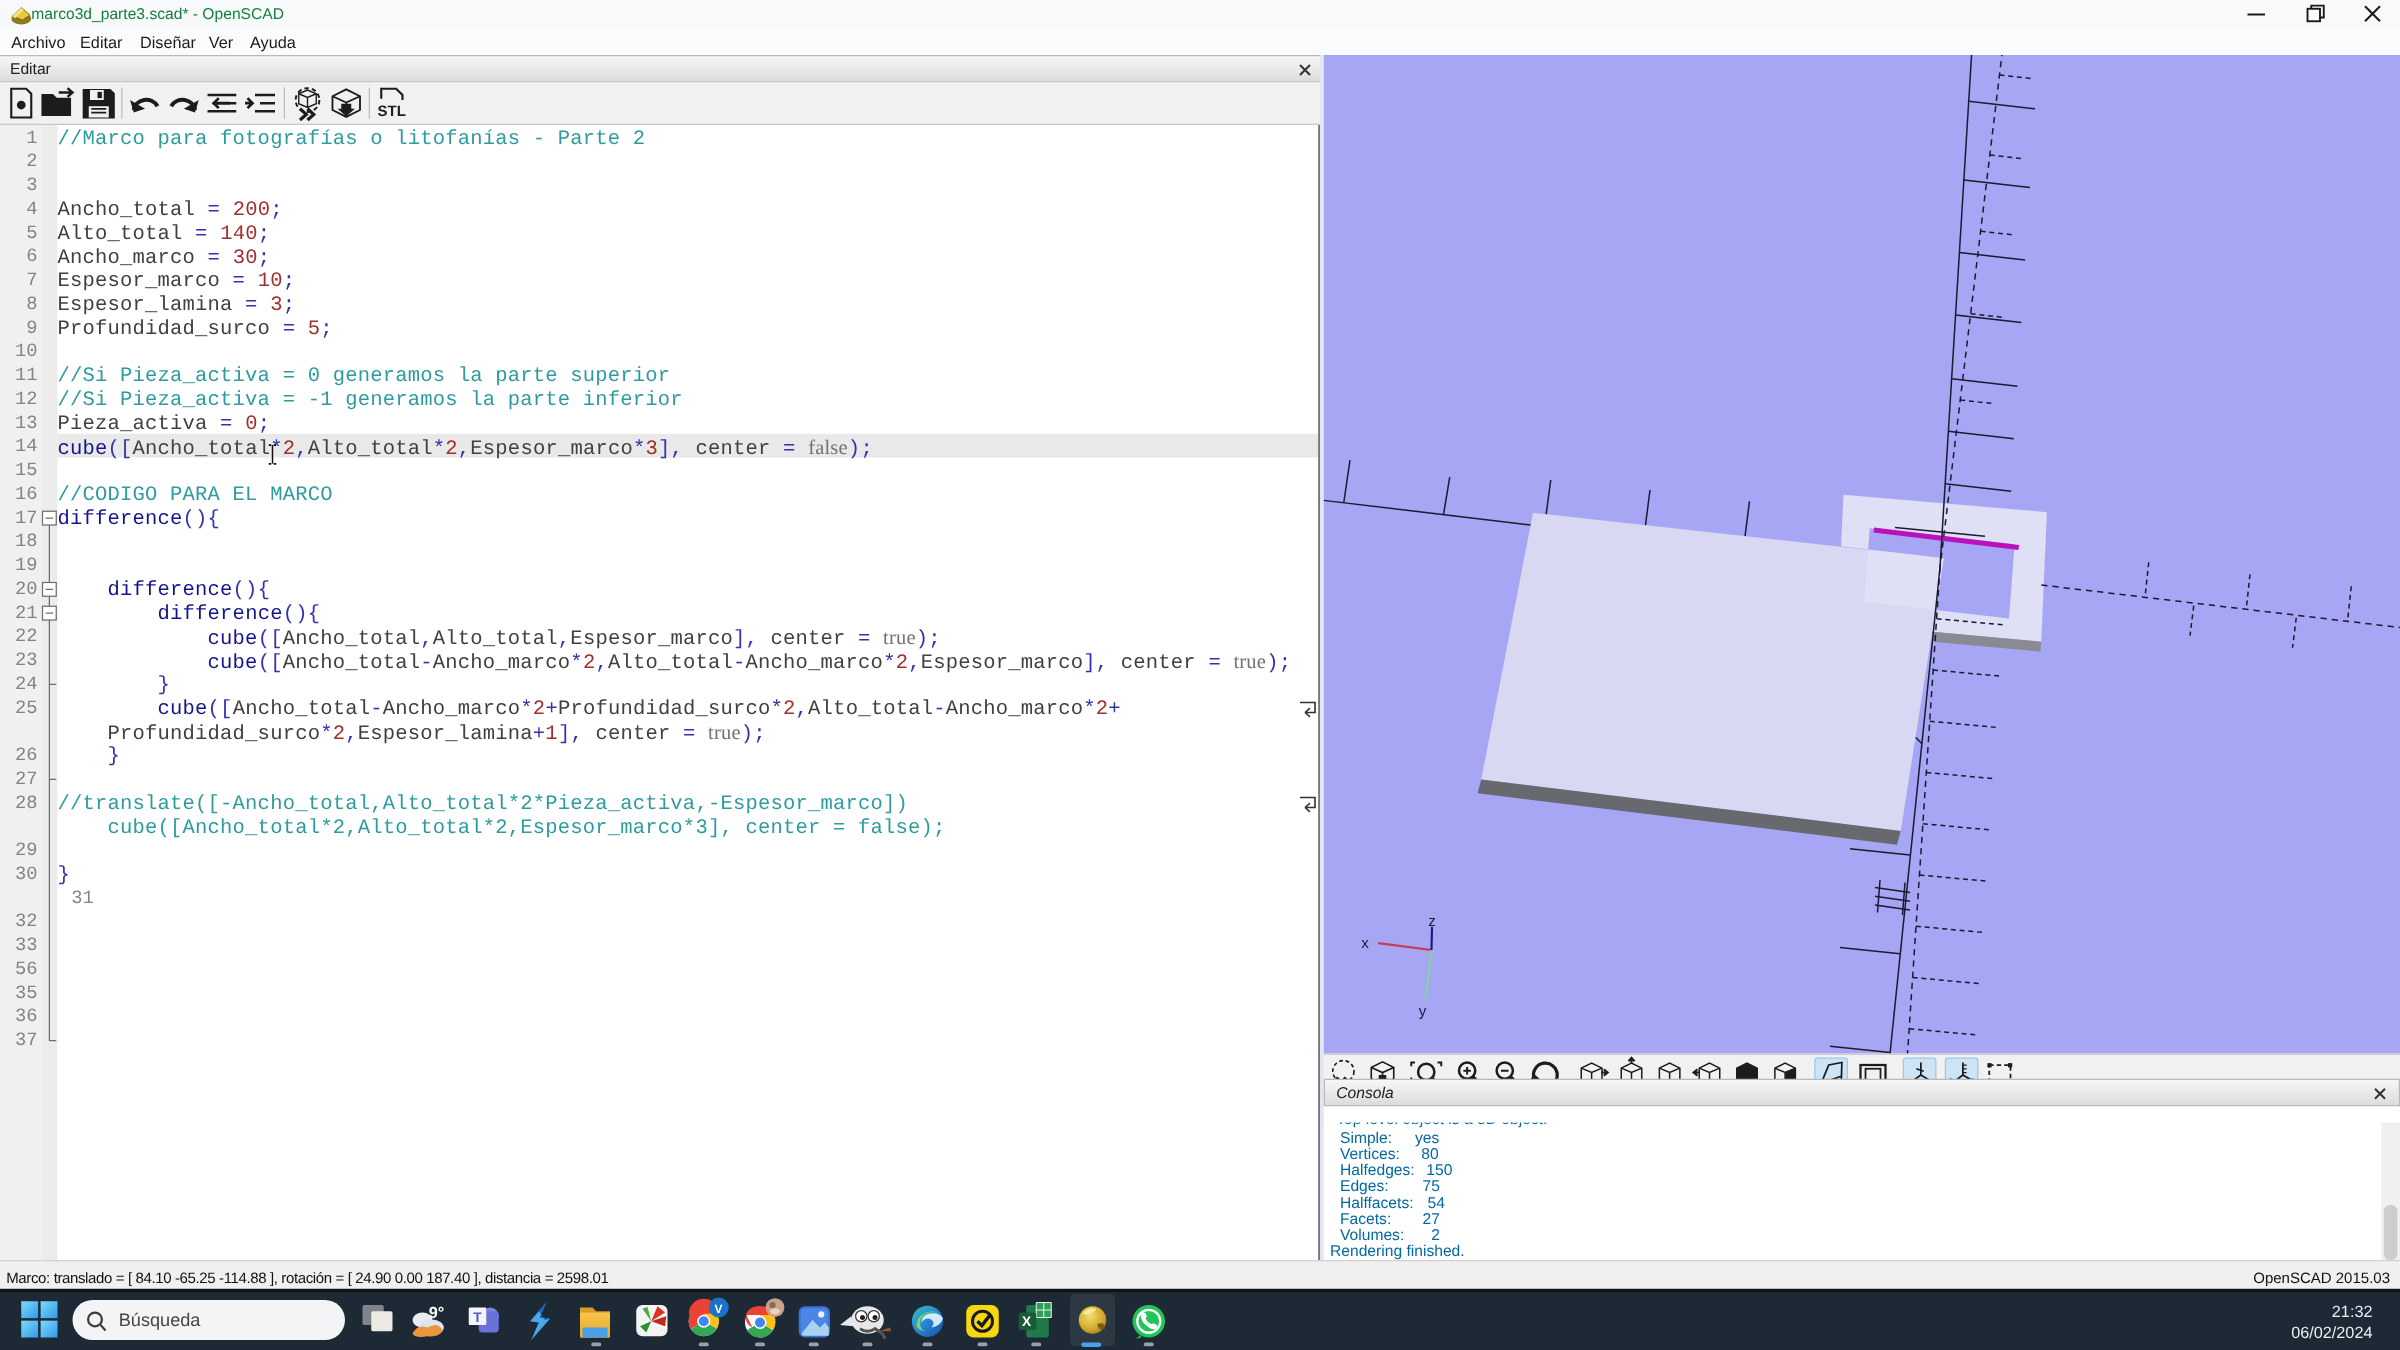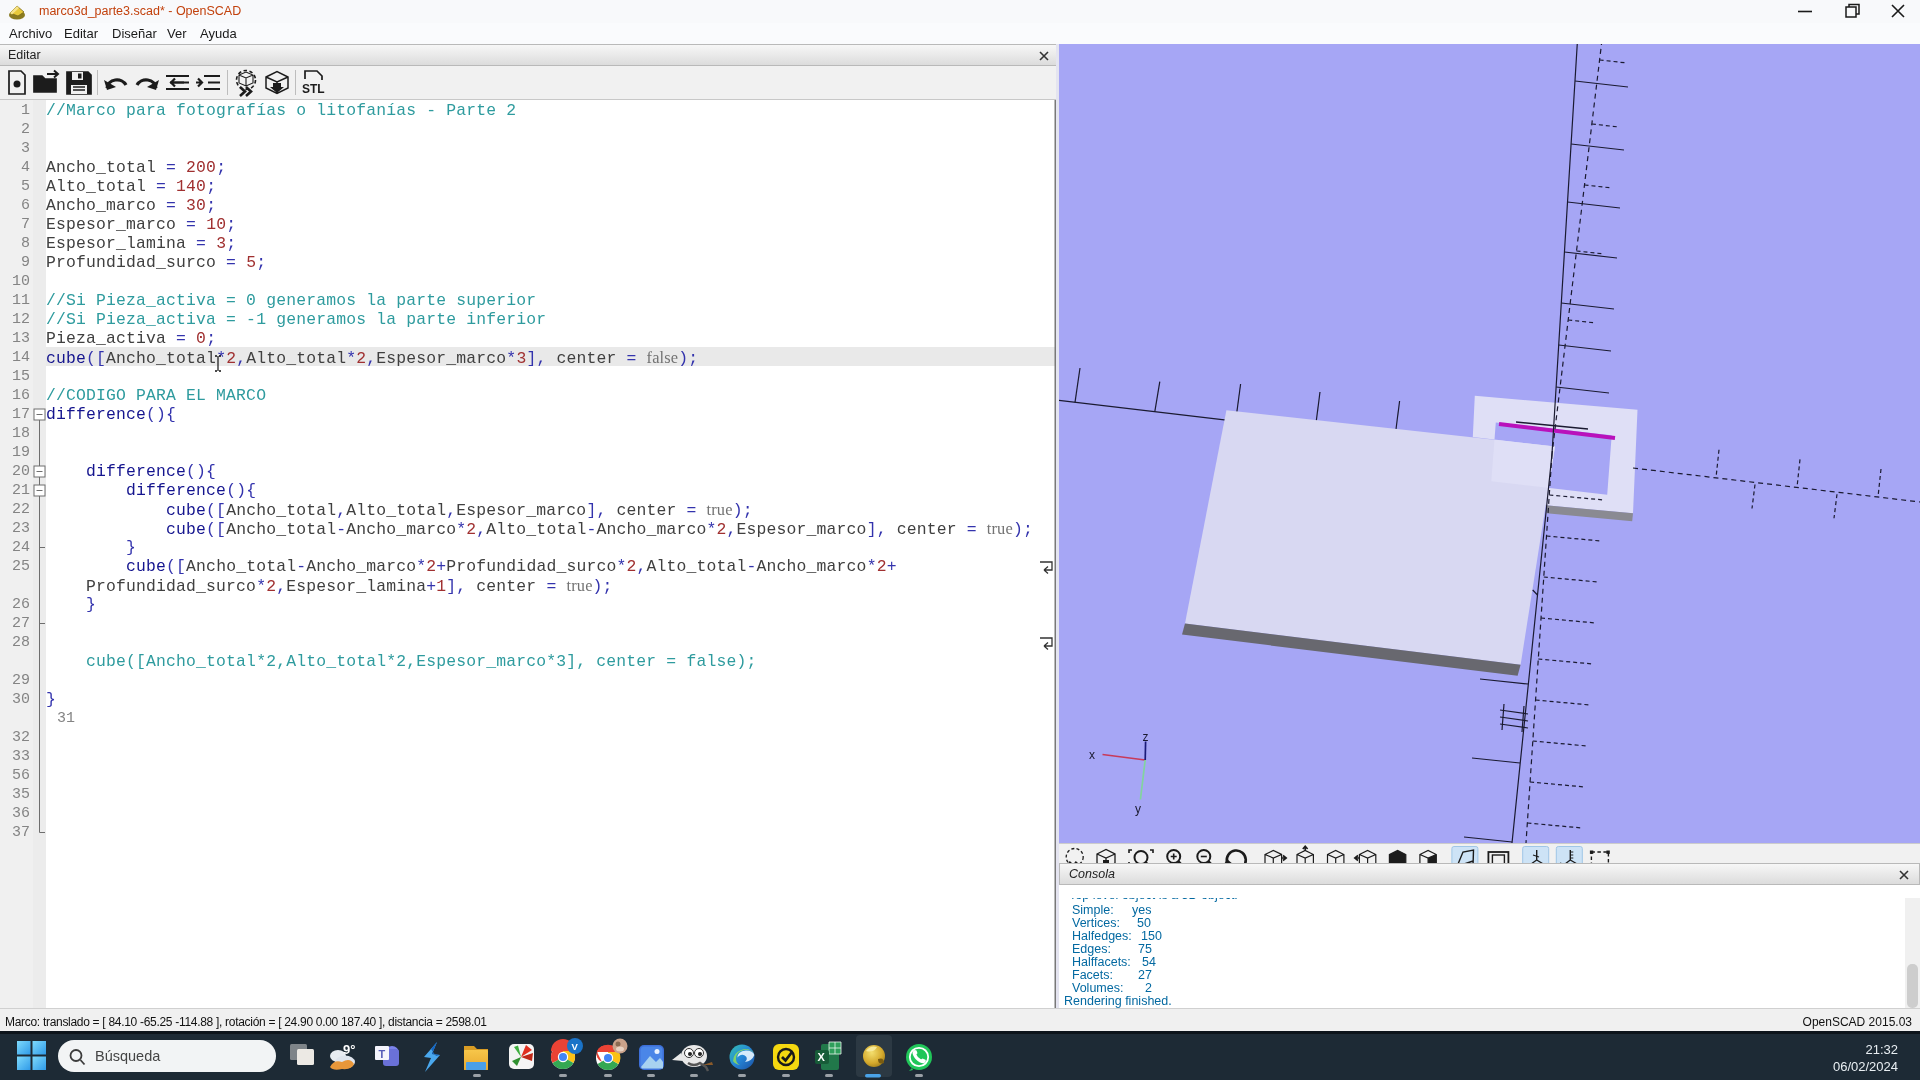--- a/index.html
+++ b/index.html
@@ -39,21 +39,21 @@
     background:linear-gradient(#0d141b,#0d141b 6%, #1d2a35 6%, #1d2a35); }
 </style>
 </head>
 <body>
 <div class="abs" id="titlebar">
   <svg class="abs" style="left:8px;top:3px;" width="18" height="17" viewBox="0 0 18 17">
     <ellipse cx="9" cy="12" rx="8" ry="4.5" fill="#8a7a20"></ellipse>
     <path d="M2,10 L9,3 L16,9 L10,13 Z" fill="#e8c93a" stroke="#7a6a18" stroke-width="0.8"></path>
     <path d="M2,10 L9,3 L11,5 L4,11.5 Z" fill="#f7e38a"></path>
   </svg>
-  <div class="abs" style="left:39px;top:4px;font-size:12.5px;color:#c2410c;">marco3d_parte3.scad* - OpenSCAD</div>
+  <div class="abs" style="left:25px;top:4px;font-size:12.5px;color:#15803d;">marco3d_parte3.scad* - OpenSCAD</div>
   <svg class="abs" style="left:1783px;top:0;" width="140" height="23" viewBox="0 0 140 23">
     <line x1="15" y1="11.5" x2="29" y2="11.5" stroke="#1a1a1a" stroke-width="1.6"></line>
     <rect x="63" y="7" width="10" height="10" fill="none" stroke="#1a1a1a" stroke-width="1.5"></rect>
     <path d="M66,7 L66,4.5 L76,4.5 L76,14 L73,14" fill="none" stroke="#1a1a1a" stroke-width="1.5"></path>
     <path d="M109,5 L121,17 M121,5 L109,17" stroke="#1a1a1a" stroke-width="1.6"></path>
   </svg>
 </div>
 <div class="abs" id="menubar">
   <div class="menuitem" style="left:9px;">Archivo</div>
   <div class="menuitem" style="left:64px;">Editar</div>
@@ -168,20 +168,21 @@
 <div class="crow" style="top:519px;">            <span class="kw">cube</span><span class="op">([</span>Ancho_total<span class="op">-</span>Ancho_marco<span class="op">*</span><span class="num">2</span><span class="op">,</span>Alto_total<span class="op">-</span>Ancho_marco<span class="op">*</span><span class="num">2</span><span class="op">,</span>Espesor_marco<span class="op">],</span> center <span class="op">=</span> <span class="bool">true</span><span class="op">);</span></div>
 <div class="lnum" style="top:538px;">24</div>
 <div class="crow" style="top:538px;">        <span class="op">}</span></div>
 <div class="lnum" style="top:557px;">25</div>
 <div class="crow" style="top:557px;">        <span class="kw">cube</span><span class="op">([</span>Ancho_total<span class="op">-</span>Ancho_marco<span class="op">*</span><span class="num">2</span><span class="op">+</span>Profundidad_surco<span class="op">*</span><span class="num">2</span><span class="op">,</span>Alto_total<span class="op">-</span>Ancho_marco<span class="op">*</span><span class="num">2</span><span class="op">+</span></div>
 <div class="crow" style="top:576px;">    Profundidad_surco<span class="op">*</span><span class="num">2</span><span class="op">,</span>Espesor_lamina<span class="op">+</span><span class="num">1</span><span class="op">],</span> center <span class="op">=</span> <span class="bool">true</span><span class="op">);</span></div>
 <div class="lnum" style="top:595px;">26</div>
 <div class="crow" style="top:595px;">    <span class="op">}</span></div>
 <div class="lnum" style="top:614px;">27</div>
 <div class="lnum" style="top:633px;">28</div>
+<div class="crow" style="top:633px;"><span class="cm">//translate([-Ancho_total,Alto_total*2*Pieza_activa,-Espesor_marco])</span></div>
 <div class="crow" style="top:652px;"><span class="cm">    cube([Ancho_total*2,Alto_total*2,Espesor_marco*3], center = false);</span></div>
 <div class="lnum" style="top:671px;">29</div>
 <div class="lnum" style="top:690px;">30</div>
 <div class="crow" style="top:690px;"><span class="op">}</span></div>
 <div class="lnum" style="top:709px;margin-left:45px;">31</div>
 <div class="lnum" style="top:728px;">32</div>
 <div class="lnum" style="top:747px;">33</div>
 <div class="lnum" style="top:766px;">56</div>
 <div class="lnum" style="top:785px;">35</div>
 <div class="lnum" style="top:804px;">36</div>
@@ -371,21 +372,21 @@
   <div class="abs" style="left:9px;top:3px;font-size:12.5px;color:#222;">Consola</div>
   <svg class="abs" style="left:838px;top:5px;" width="12" height="12" viewBox="0 0 12 12">
     <path d="M2,2 L10,10 M10,2 L2,10" stroke="#333" stroke-width="1.6"></path>
   </svg>
 </div>
 <div class="abs" id="consolebody">
   <div class="conline" style="top:-10px;">Top level object is a 3D object:</div>
   <div class="conline" style="left:13px;top:5px;">Simple:</div>
     <div class="conline" style="left:73px;top:5px;">yes</div>
   <div class="conline" style="left:13px;top:18px;">Vertices:</div>
-    <div class="conline" style="left:78px;top:18px;">50</div>
+    <div class="conline" style="left:78px;top:18px;">80</div>
   <div class="conline" style="left:13px;top:31px;">Halfedges:</div>
     <div class="conline" style="left:82px;top:31px;">150</div>
   <div class="conline" style="left:13px;top:44px;">Edges:</div>
     <div class="conline" style="left:79px;top:44px;">75</div>
   <div class="conline" style="left:13px;top:57px;">Halffacets:</div>
     <div class="conline" style="left:83px;top:57px;">54</div>
   <div class="conline" style="left:13px;top:70px;">Facets:</div>
     <div class="conline" style="left:79px;top:70px;">27</div>
   <div class="conline" style="left:13px;top:83px;">Volumes:</div>
     <div class="conline" style="left:86px;top:83px;">2</div>

